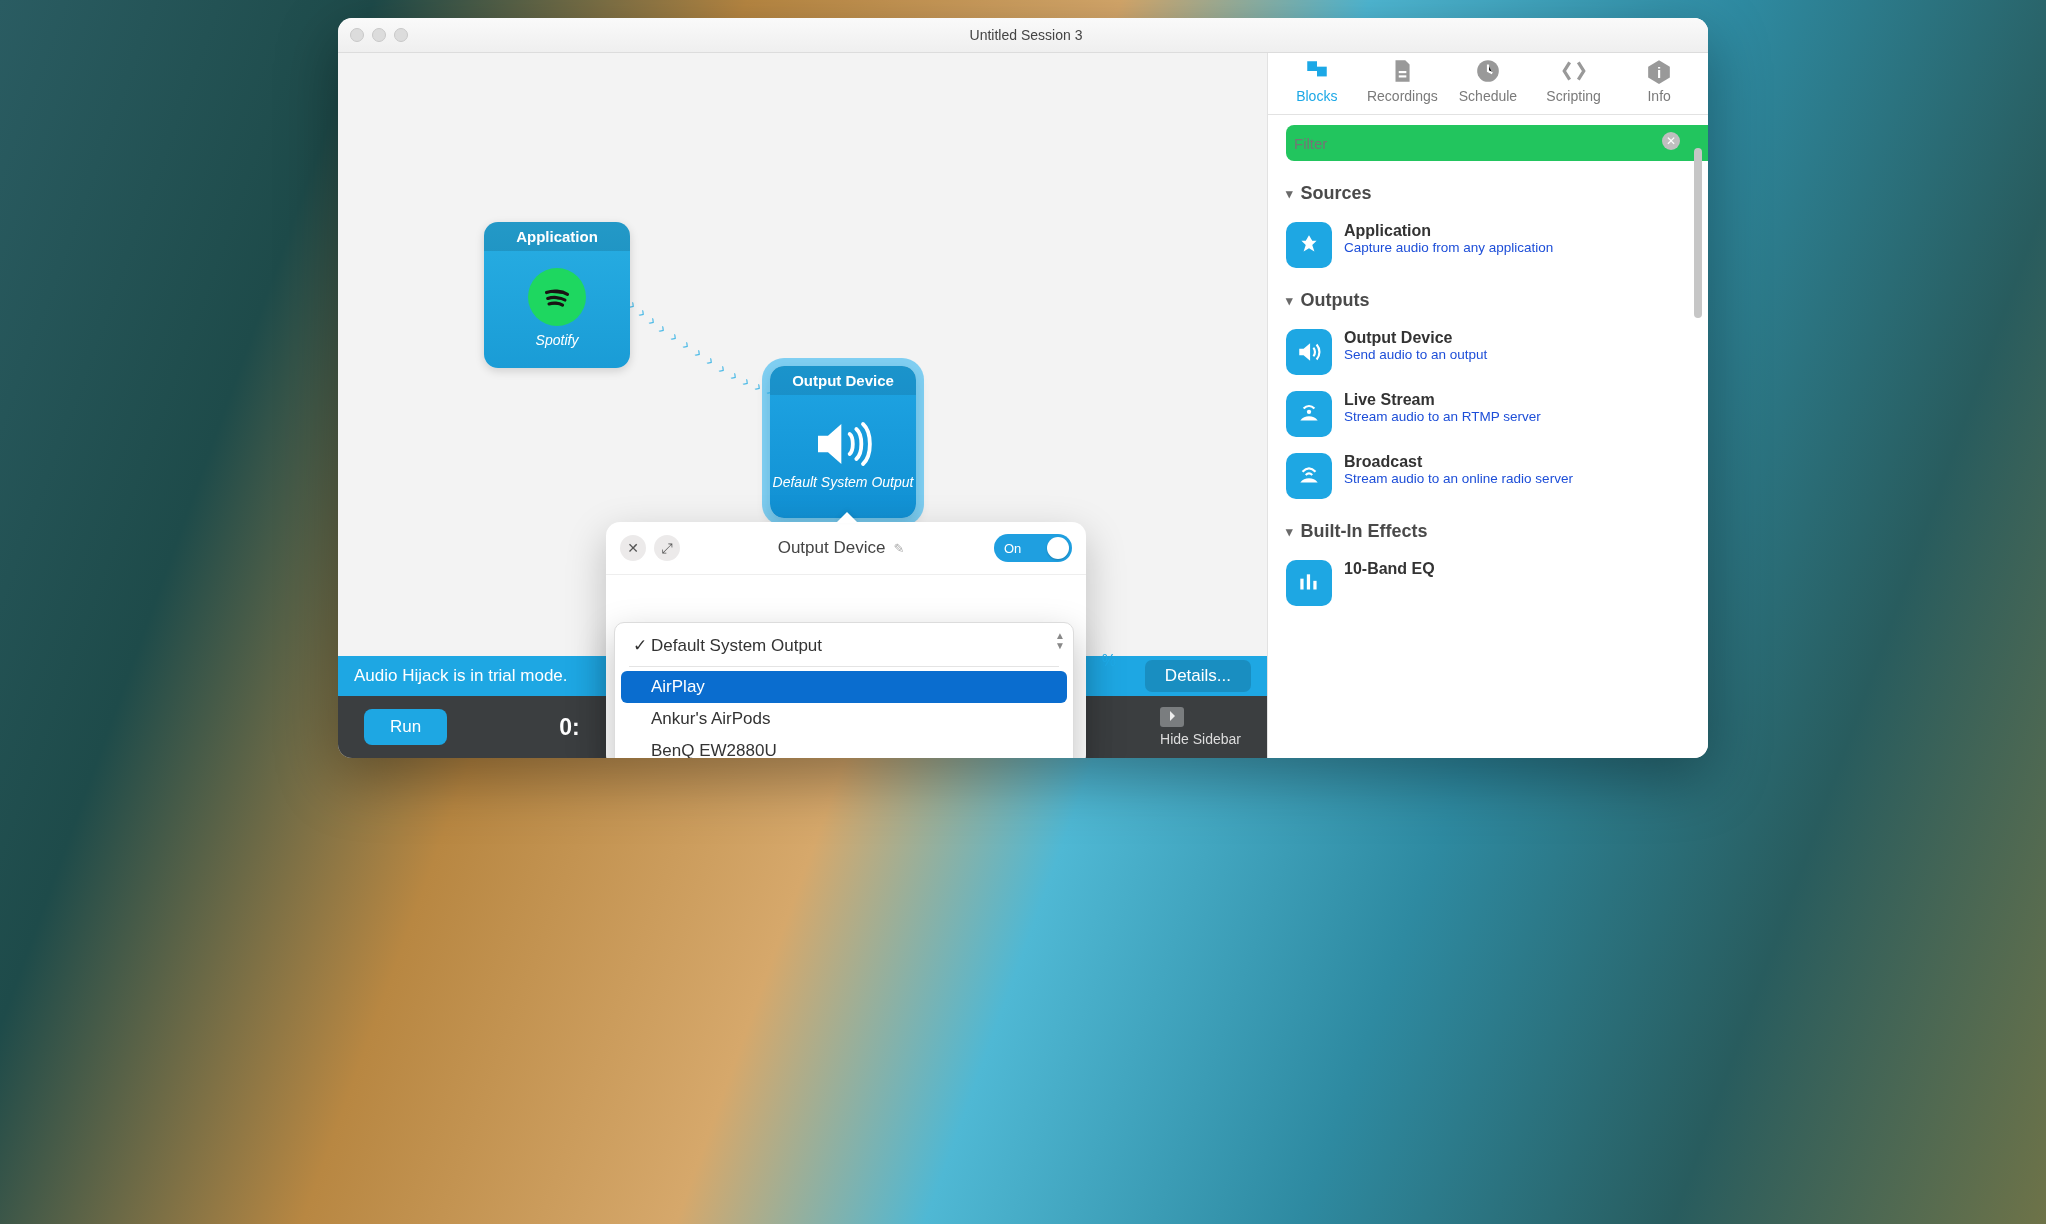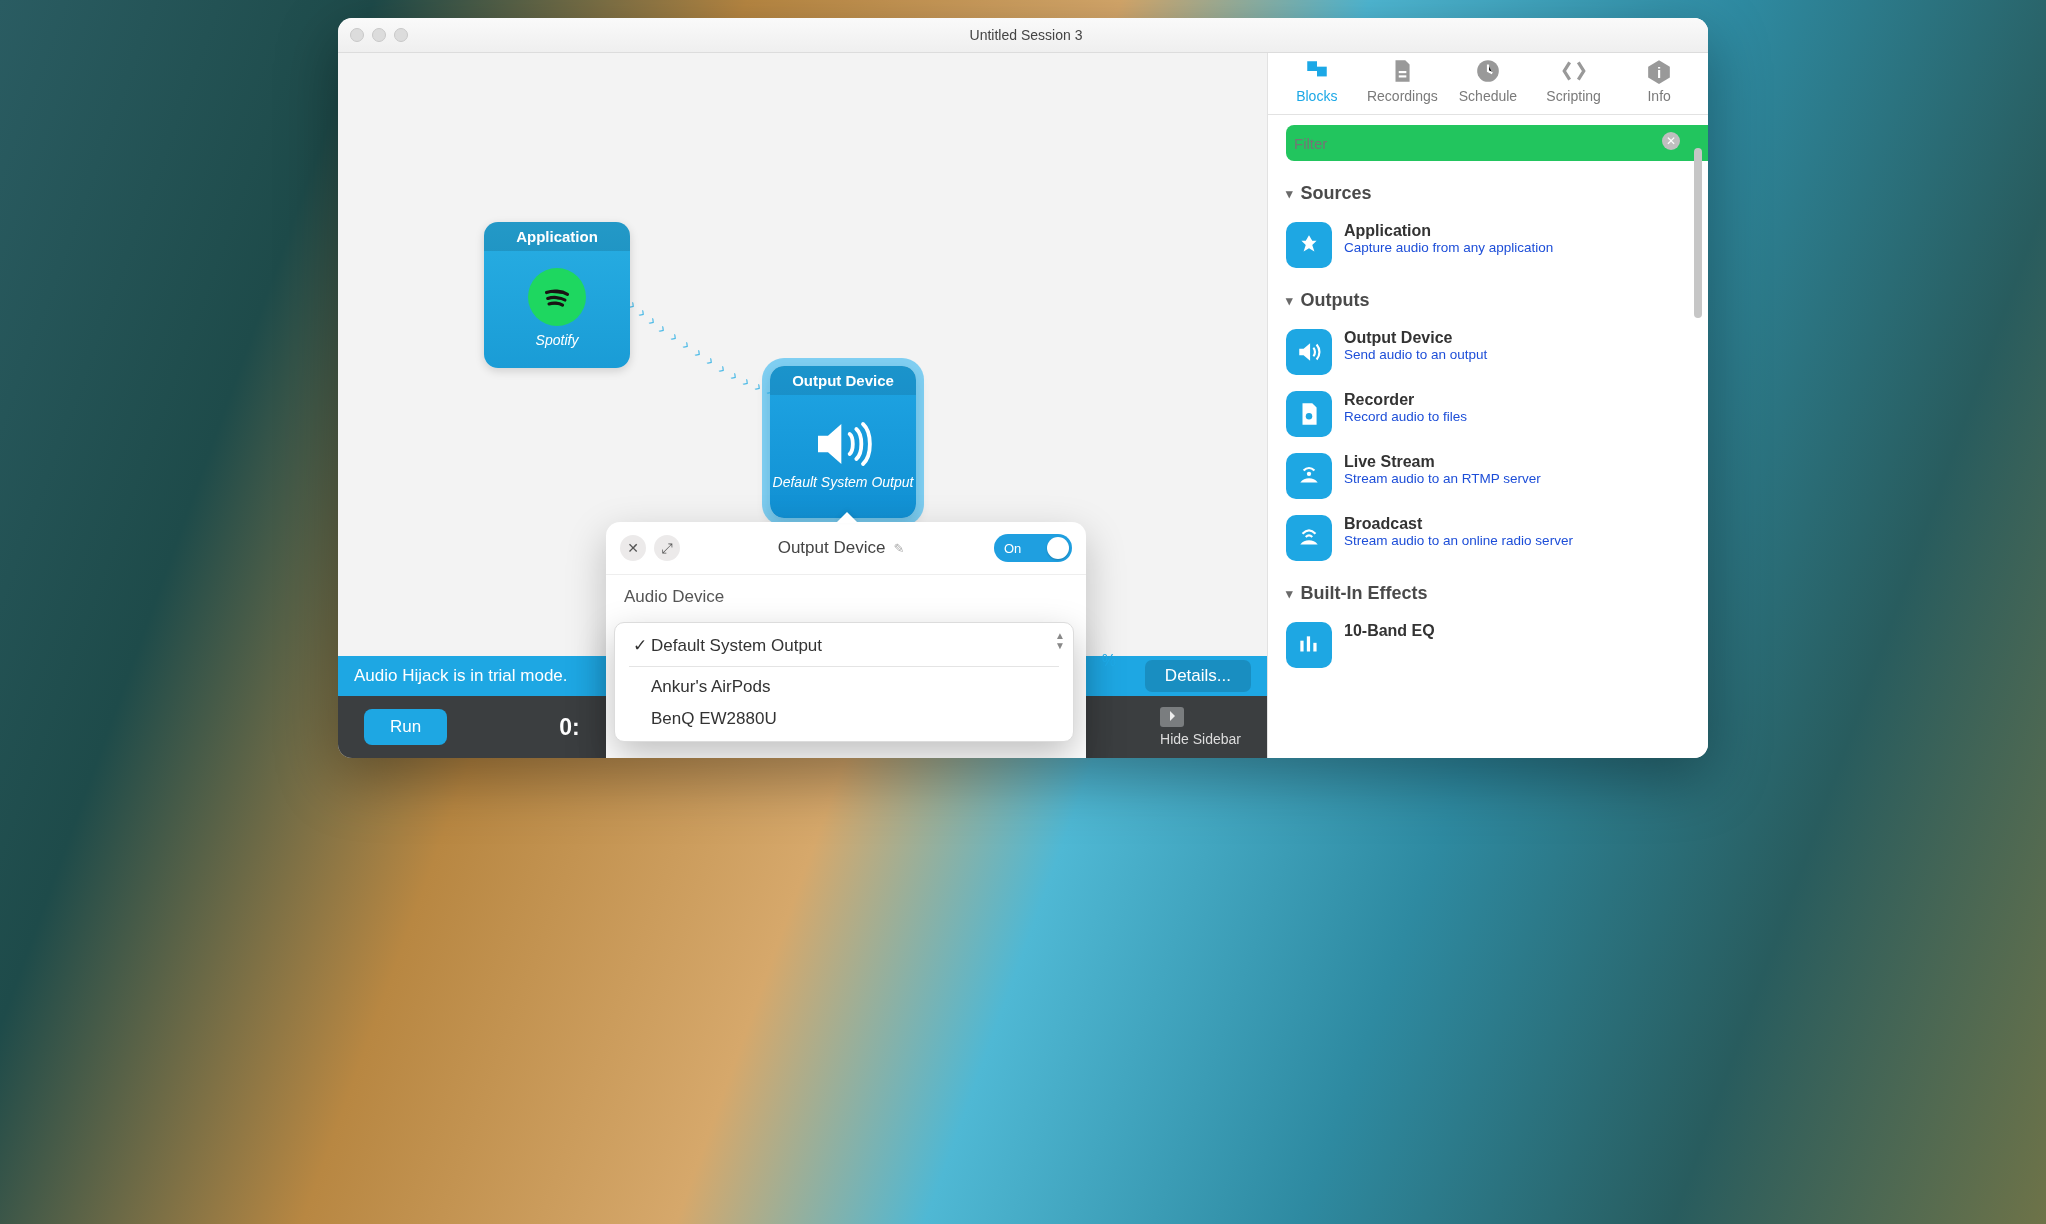--- a/index.html
+++ b/index.html
@@ -199,31 +199,34 @@
           <div class="rbtn">✕</div>
           <div class="rbtn">⤢</div>
           <div class="ptitle">
             <span>Output Device</span>
             <span class="pencil">✎</span>
           </div>
           <div class="toggle">
             <span>On</span>
           </div>
         </div>
-        <div class="plabel">Audio Device</div>
 
         <div style="height:180px"></div>
 
         <div class="menu">
           <div class="updn">▲<br>▼</div>
           <div class="mitem sel">
             <span class="chk">✓</span>
               <span>Default System Output</span>
           </div>
           <div class="msep"></div>
+          <div class="mitem hl">
+            <span class="chk"></span>
+              <span>AirPlay</span>
+          </div>
           <div class="mitem">
             <span class="chk"></span>
               <span>Ankur's AirPods</span>
           </div>
           <div class="mitem">
             <span class="chk"></span>
               <span>BenQ EW2880U</span>
           </div>
 
         </div>
@@ -328,32 +331,20 @@
                 <path fill="#fff" d="M3 9h4l6-5v16l-6-5H3z"></path>
                 <path stroke="#fff" stroke-width="2" fill="none" d="M16 8c2 2 2 6 0 8M19 5c3.5 4 3.5 10 0 14"></path>
               </svg>
           </div>
           <div>
             <div class="slabel">Output Device</div>
             <div class="sdesc">Send audio to an output</div>
           </div>
         </div>
 
-        <div class="sitem">
-          <div class="sicon">
-            <svg viewBox="0 0 24 24">
-                <path fill="#fff" d="M6 2h9l4 4v16H6z"></path>
-                <circle cx="12" cy="14" r="3" fill="#1ea7e3"></circle>
-              </svg>
-          </div>
-          <div>
-            <div class="slabel">Recorder</div>
-            <div class="sdesc">Record audio to files</div>
-          </div>
-        </div>
 
         <div class="sitem">
           <div class="sicon">
             <svg viewBox="0 0 24 24">
                 <path fill="#fff" d="M4 18a10 10 0 0116 0H4z"></path>
                 <circle cx="12" cy="10" r="2" fill="#fff"></circle>
                 <path stroke="#fff" stroke-width="2" fill="none" d="M7 7c3-3 7-3 10 0"></path>
               </svg>
           </div>
           <div>

